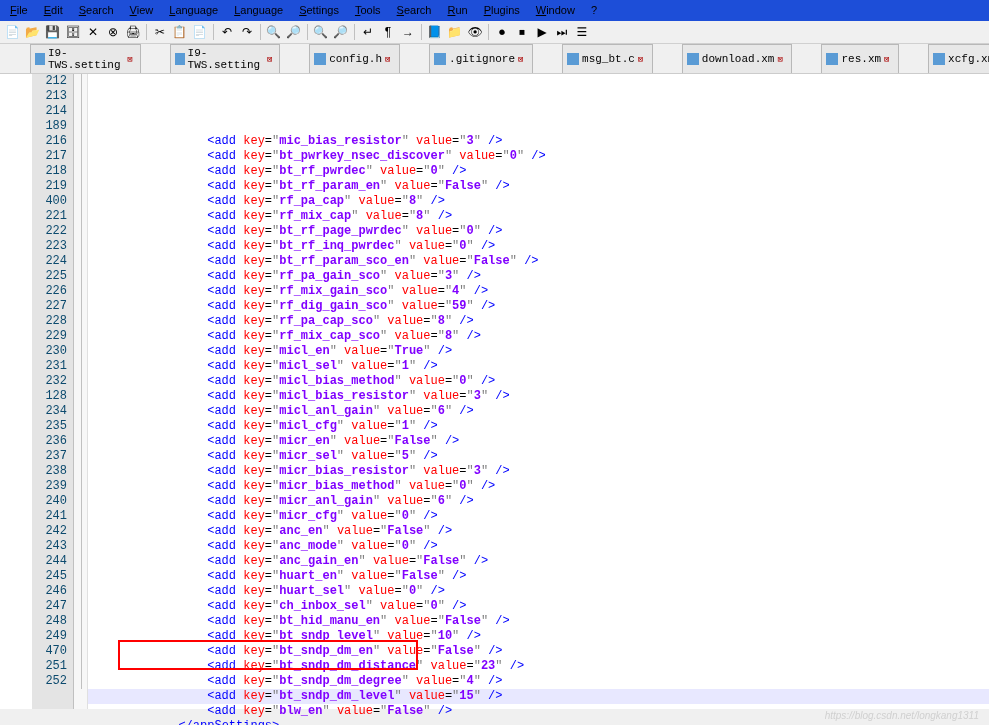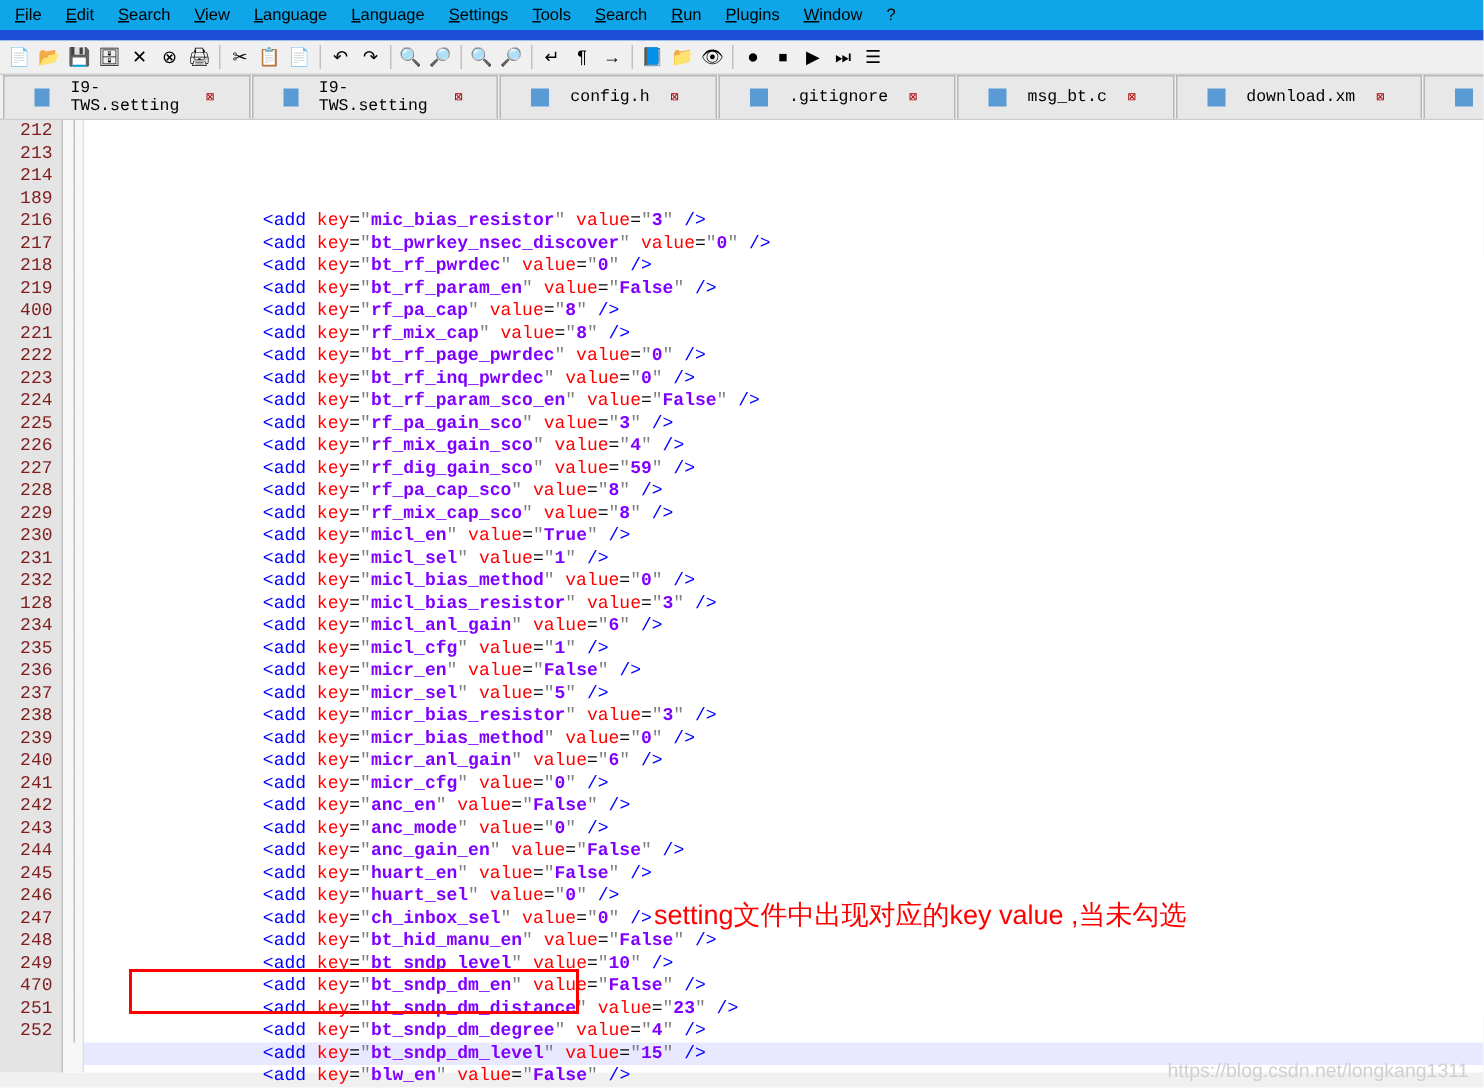--- a/index.html
+++ b/index.html
@@ -1,42 +1,42 @@
 <!DOCTYPE html>
 <html><head>
 <meta charset="utf-8">
 <style>
 * { margin: 0; padding: 0; box-sizing: border-box; }
 body { font-family: "Microsoft Sans Serif", Arial, sans-serif; font-size: 11px; background: #f0f0f0; width: 989px; height: 725px; overflow: hidden; position: relative; }
-.menubar { background: #0ea5e9; padding: 2px 4px; display: flex; gap: 4px; border-bottom: 7px solid #1d4ed8; }
+.menubar { background: #1d4ed8; padding: 2px 4px; display: flex; gap: 4px; border-bottom: 1px solid #1d4ed8; }
 .menubar span { padding: 2px 6px; cursor: pointer; text-decoration: underline; text-decoration-color: transparent; }
 .menubar span::first-letter { text-decoration: underline; }
 .toolbar { background: #f0f0f0; padding: 2px 4px; display: flex; gap: 2px; border-bottom: 1px solid #d0d0d0; align-items: center; }
 .tb-btn { width: 18px; height: 18px; display: inline-flex; align-items: center; justify-content: center; cursor: pointer; font-size: 12px; }
 .tb-sep { width: 1px; height: 16px; background: #c0c0c0; margin: 0 2px; }
 .tabbar { background: #f0f0f0; display: flex; padding: 0 2px; border-bottom: 1px solid #ccc; }
-.tab { background: #e8e8e8; border: 1px solid #b8b8b8; border-bottom: none; padding: 2px 20px; margin-right: 1px; display: flex; align-items: center; gap: 14px; cursor: pointer; font-family: "Courier New", monospace; font-size: 11px; }
+.tab { background: #e8e8e8; border: 1px solid #b8b8b8; border-bottom: none; padding: 2px 4px; margin-right: 1px; display: flex; align-items: center; gap: 3px; cursor: pointer; font-family: "Courier New", monospace; font-size: 11px; margin-left: 28px; }
 .tab.active { background: #a3a3a3; }
 .tab-icon { width: 12px; height: 12px; background: #5a9bd5; display: inline-block; }
 .tab-close { width: 10px; height: 10px; font-size: 9px; color: #a00; cursor: pointer; }
 .editor { display: flex; background: #fff; height: calc(100% - 90px); position: relative; }
-.gutter { width: 42px; background: #e4e4e4; color: #7f1d1d; text-align: right; padding-right: 6px; font-family: "Courier New", monospace; font-size: 12px; line-height: 15px; border-right: 1px solid #c0c0c0; user-select: none; }
+.gutter { width: 42px; background: #e4e4e4; color: #0c4a6e; text-align: right; padding-right: 6px; font-family: "Courier New", monospace; font-size: 12px; line-height: 15px; border-right: 1px solid #c0c0c0; user-select: none; margin-left: 32px; }
 .fold-col { width: 14px; background: #f7f7f7; border-right: 1px solid #e0e0e0; font-family: "Courier New", monospace; font-size: 12px; line-height: 15px; }
 .fold-mark { text-align: center; color: #808080; font-size: 9px; height: 15px; position: relative; }
 .fold-mark::before { content: ''; position: absolute; left: 50%; top: 0; bottom: 0; width: 1px; background: #c0c0c0; }
 .code { flex: 1; font-family: "Courier New", monospace; font-size: 12px; line-height: 15px; white-space: pre; color: #000; position: relative; }
 .line { height: 15px; padding-left: 4px; }
 .line.hl { background: #e8e8ff; }
 .tag { color: #0000ff; }
 .attr { color: #ff0000; }
 .val { color: #8000ff; font-weight: bold; }
 .quot { color: #808080; }
 .annotation { position: absolute; color: #ff0000; font-family: "Microsoft YaHei", sans-serif; font-size: 18px; line-height: 26px; pointer-events: none; }
 .redbox { position: absolute; border: 2px solid #ff0000; pointer-events: none; }
-.watermark { position: absolute; bottom: 4px; right: 10px; color: #d0d0d0; font-size: 13px; font-family: Arial; }
+.watermark { position: absolute; bottom: 4px; right: 10px; color: #d0d0d0; font-size: 10px; font-family: Arial; font-style: italic; }
 </style>
 </head>
 <body>
 
 <div class="menubar">
     <span>File</span>
     <span>Edit</span>
     <span>Search</span>
     <span>View</span>
     <span>Language</span>
@@ -217,19 +217,18 @@
       <div class="fold-mark"></div>
       <div class="fold-mark"></div>
       <div class="fold-mark"></div>
       <div class="fold-mark"></div>
       <div class="fold-mark"></div>
       <div class="fold-mark"></div>
       <div class="fold-mark"></div>
     </div>
   <div class="code">
     <div class="annotation" style="left:380px; top:465px;">
-      <div>setting文件中出现对应的key value ,当未勾选</div>
     </div>
     <div class="redbox" style="left:30px; top:566px; width:300px; height:30px;"></div>
   <div class="line">                <span class="tag">&lt;add</span> <span class="attr">key</span>=<span class="quot">"</span><span class="val">mic_bias_resistor</span><span class="quot">"</span> <span class="attr">value</span>=<span class="quot">"</span><span class="val">3</span><span class="quot">"</span> <span class="tag">/&gt;</span></div><div class="line">                <span class="tag">&lt;add</span> <span class="attr">key</span>=<span class="quot">"</span><span class="val">bt_pwrkey_nsec_discover</span><span class="quot">"</span> <span class="attr">value</span>=<span class="quot">"</span><span class="val">0</span><span class="quot">"</span> <span class="tag">/&gt;</span></div><div class="line">                <span class="tag">&lt;add</span> <span class="attr">key</span>=<span class="quot">"</span><span class="val">bt_rf_pwrdec</span><span class="quot">"</span> <span class="attr">value</span>=<span class="quot">"</span><span class="val">0</span><span class="quot">"</span> <span class="tag">/&gt;</span></div><div class="line">                <span class="tag">&lt;add</span> <span class="attr">key</span>=<span class="quot">"</span><span class="val">bt_rf_param_en</span><span class="quot">"</span> <span class="attr">value</span>=<span class="quot">"</span><span class="val">False</span><span class="quot">"</span> <span class="tag">/&gt;</span></div><div class="line">                <span class="tag">&lt;add</span> <span class="attr">key</span>=<span class="quot">"</span><span class="val">rf_pa_cap</span><span class="quot">"</span> <span class="attr">value</span>=<span class="quot">"</span><span class="val">8</span><span class="quot">"</span> <span class="tag">/&gt;</span></div><div class="line">                <span class="tag">&lt;add</span> <span class="attr">key</span>=<span class="quot">"</span><span class="val">rf_mix_cap</span><span class="quot">"</span> <span class="attr">value</span>=<span class="quot">"</span><span class="val">8</span><span class="quot">"</span> <span class="tag">/&gt;</span></div><div class="line">                <span class="tag">&lt;add</span> <span class="attr">key</span>=<span class="quot">"</span><span class="val">bt_rf_page_pwrdec</span><span class="quot">"</span> <span class="attr">value</span>=<span class="quot">"</span><span class="val">0</span><span class="quot">"</span> <span class="tag">/&gt;</span></div><div class="line">                <span class="tag">&lt;add</span> <span class="attr">key</span>=<span class="quot">"</span><span class="val">bt_rf_inq_pwrdec</span><span class="quot">"</span> <span class="attr">value</span>=<span class="quot">"</span><span class="val">0</span><span class="quot">"</span> <span class="tag">/&gt;</span></div><div class="line">                <span class="tag">&lt;add</span> <span class="attr">key</span>=<span class="quot">"</span><span class="val">bt_rf_param_sco_en</span><span class="quot">"</span> <span class="attr">value</span>=<span class="quot">"</span><span class="val">False</span><span class="quot">"</span> <span class="tag">/&gt;</span></div><div class="line">                <span class="tag">&lt;add</span> <span class="attr">key</span>=<span class="quot">"</span><span class="val">rf_pa_gain_sco</span><span class="quot">"</span> <span class="attr">value</span>=<span class="quot">"</span><span class="val">3</span><span class="quot">"</span> <span class="tag">/&gt;</span></div><div class="line">                <span class="tag">&lt;add</span> <span class="attr">key</span>=<span class="quot">"</span><span class="val">rf_mix_gain_sco</span><span class="quot">"</span> <span class="attr">value</span>=<span class="quot">"</span><span class="val">4</span><span class="quot">"</span> <span class="tag">/&gt;</span></div><div class="line">                <span class="tag">&lt;add</span> <span class="attr">key</span>=<span class="quot">"</span><span class="val">rf_dig_gain_sco</span><span class="quot">"</span> <span class="attr">value</span>=<span class="quot">"</span><span class="val">59</span><span class="quot">"</span> <span class="tag">/&gt;</span></div><div class="line">                <span class="tag">&lt;add</span> <span class="attr">key</span>=<span class="quot">"</span><span class="val">rf_pa_cap_sco</span><span class="quot">"</span> <span class="attr">value</span>=<span class="quot">"</span><span class="val">8</span><span class="quot">"</span> <span class="tag">/&gt;</span></div><div class="line">                <span class="tag">&lt;add</span> <span class="attr">key</span>=<span class="quot">"</span><span class="val">rf_mix_cap_sco</span><span class="quot">"</span> <span class="attr">value</span>=<span class="quot">"</span><span class="val">8</span><span class="quot">"</span> <span class="tag">/&gt;</span></div><div class="line">                <span class="tag">&lt;add</span> <span class="attr">key</span>=<span class="quot">"</span><span class="val">micl_en</span><span class="quot">"</span> <span class="attr">value</span>=<span class="quot">"</span><span class="val">True</span><span class="quot">"</span> <span class="tag">/&gt;</span></div><div class="line">                <span class="tag">&lt;add</span> <span class="attr">key</span>=<span class="quot">"</span><span class="val">micl_sel</span><span class="quot">"</span> <span class="attr">value</span>=<span class="quot">"</span><span class="val">1</span><span class="quot">"</span> <span class="tag">/&gt;</span></div><div class="line">                <span class="tag">&lt;add</span> <span class="attr">key</span>=<span class="quot">"</span><span class="val">micl_bias_method</span><span class="quot">"</span> <span class="attr">value</span>=<span class="quot">"</span><span class="val">0</span><span class="quot">"</span> <span class="tag">/&gt;</span></div><div class="line">                <span class="tag">&lt;add</span> <span class="attr">key</span>=<span class="quot">"</span><span class="val">micl_bias_resistor</span><span class="quot">"</span> <span class="attr">value</span>=<span class="quot">"</span><span class="val">3</span><span class="quot">"</span> <span class="tag">/&gt;</span></div><div class="line">                <span class="tag">&lt;add</span> <span class="attr">key</span>=<span class="quot">"</span><span class="val">micl_anl_gain</span><span class="quot">"</span> <span class="attr">value</span>=<span class="quot">"</span><span class="val">6</span><span class="quot">"</span> <span class="tag">/&gt;</span></div><div class="line">                <span class="tag">&lt;add</span> <span class="attr">key</span>=<span class="quot">"</span><span class="val">micl_cfg</span><span class="quot">"</span> <span class="attr">value</span>=<span class="quot">"</span><span class="val">1</span><span class="quot">"</span> <span class="tag">/&gt;</span></div><div class="line">                <span class="tag">&lt;add</span> <span class="attr">key</span>=<span class="quot">"</span><span class="val">micr_en</span><span class="quot">"</span> <span class="attr">value</span>=<span class="quot">"</span><span class="val">False</span><span class="quot">"</span> <span class="tag">/&gt;</span></div><div class="line">                <span class="tag">&lt;add</span> <span class="attr">key</span>=<span class="quot">"</span><span class="val">micr_sel</span><span class="quot">"</span> <span class="attr">value</span>=<span class="quot">"</span><span class="val">5</span><span class="quot">"</span> <span class="tag">/&gt;</span></div><div class="line">                <span class="tag">&lt;add</span> <span class="attr">key</span>=<span class="quot">"</span><span class="val">micr_bias_resistor</span><span class="quot">"</span> <span class="attr">value</span>=<span class="quot">"</span><span class="val">3</span><span class="quot">"</span> <span class="tag">/&gt;</span></div><div class="line">                <span class="tag">&lt;add</span> <span class="attr">key</span>=<span class="quot">"</span><span class="val">micr_bias_method</span><span class="quot">"</span> <span class="attr">value</span>=<span class="quot">"</span><span class="val">0</span><span class="quot">"</span> <span class="tag">/&gt;</span></div><div class="line">                <span class="tag">&lt;add</span> <span class="attr">key</span>=<span class="quot">"</span><span class="val">micr_anl_gain</span><span class="quot">"</span> <span class="attr">value</span>=<span class="quot">"</span><span class="val">6</span><span class="quot">"</span> <span class="tag">/&gt;</span></div><div class="line">                <span class="tag">&lt;add</span> <span class="attr">key</span>=<span class="quot">"</span><span class="val">micr_cfg</span><span class="quot">"</span> <span class="attr">value</span>=<span class="quot">"</span><span class="val">0</span><span class="quot">"</span> <span class="tag">/&gt;</span></div><div class="line">                <span class="tag">&lt;add</span> <span class="attr">key</span>=<span class="quot">"</span><span class="val">anc_en</span><span class="quot">"</span> <span class="attr">value</span>=<span class="quot">"</span><span class="val">False</span><span class="quot">"</span> <span class="tag">/&gt;</span></div><div class="line">                <span class="tag">&lt;add</span> <span class="attr">key</span>=<span class="quot">"</span><span class="val">anc_mode</span><span class="quot">"</span> <span class="attr">value</span>=<span class="quot">"</span><span class="val">0</span><span class="quot">"</span> <span class="tag">/&gt;</span></div><div class="line">                <span class="tag">&lt;add</span> <span class="attr">key</span>=<span class="quot">"</span><span class="val">anc_gain_en</span><span class="quot">"</span> <span class="attr">value</span>=<span class="quot">"</span><span class="val">False</span><span class="quot">"</span> <span class="tag">/&gt;</span></div><div class="line">                <span class="tag">&lt;add</span> <span class="attr">key</span>=<span class="quot">"</span><span class="val">huart_en</span><span class="quot">"</span> <span class="attr">value</span>=<span class="quot">"</span><span class="val">False</span><span class="quot">"</span> <span class="tag">/&gt;</span></div><div class="line">                <span class="tag">&lt;add</span> <span class="attr">key</span>=<span class="quot">"</span><span class="val">huart_sel</span><span class="quot">"</span> <span class="attr">value</span>=<span class="quot">"</span><span class="val">0</span><span class="quot">"</span> <span class="tag">/&gt;</span></div><div class="line">                <span class="tag">&lt;add</span> <span class="attr">key</span>=<span class="quot">"</span><span class="val">ch_inbox_sel</span><span class="quot">"</span> <span class="attr">value</span>=<span class="quot">"</span><span class="val">0</span><span class="quot">"</span> <span class="tag">/&gt;</span></div><div class="line">                <span class="tag">&lt;add</span> <span class="attr">key</span>=<span class="quot">"</span><span class="val">bt_hid_manu_en</span><span class="quot">"</span> <span class="attr">value</span>=<span class="quot">"</span><span class="val">False</span><span class="quot">"</span> <span class="tag">/&gt;</span></div><div class="line">                <span class="tag">&lt;add</span> <span class="attr">key</span>=<span class="quot">"</span><span class="val">bt_sndp_level</span><span class="quot">"</span> <span class="attr">value</span>=<span class="quot">"</span><span class="val">10</span><span class="quot">"</span> <span class="tag">/&gt;</span></div><div class="line">                <span class="tag">&lt;add</span> <span class="attr">key</span>=<span class="quot">"</span><span class="val">bt_sndp_dm_en</span><span class="quot">"</span> <span class="attr">value</span>=<span class="quot">"</span><span class="val">False</span><span class="quot">"</span> <span class="tag">/&gt;</span></div><div class="line">                <span class="tag">&lt;add</span> <span class="attr">key</span>=<span class="quot">"</span><span class="val">bt_sndp_dm_distance</span><span class="quot">"</span> <span class="attr">value</span>=<span class="quot">"</span><span class="val">23</span><span class="quot">"</span> <span class="tag">/&gt;</span></div><div class="line">                <span class="tag">&lt;add</span> <span class="attr">key</span>=<span class="quot">"</span><span class="val">bt_sndp_dm_degree</span><span class="quot">"</span> <span class="attr">value</span>=<span class="quot">"</span><span class="val">4</span><span class="quot">"</span> <span class="tag">/&gt;</span></div><div class="line hl">                <span class="tag">&lt;add</span> <span class="attr">key</span>=<span class="quot">"</span><span class="val">bt_sndp_dm_level</span><span class="quot">"</span> <span class="attr">value</span>=<span class="quot">"</span><span class="val">15</span><span class="quot">"</span> <span class="tag">/&gt;</span></div><div class="line">                <span class="tag">&lt;add</span> <span class="attr">key</span>=<span class="quot">"</span><span class="val">blw_en</span><span class="quot">"</span> <span class="attr">value</span>=<span class="quot">"</span><span class="val">False</span><span class="quot">"</span> <span class="tag">/&gt;</span></div><div class="line">            <span class="tag">&lt;/appSettings&gt;</span></div><div class="line">    <span class="tag">&lt;/configuration&gt;</span></div></div>
 </div>
 
 <div class="watermark">https://blog.csdn.net/longkang1311</div>
 
 </body></html>

